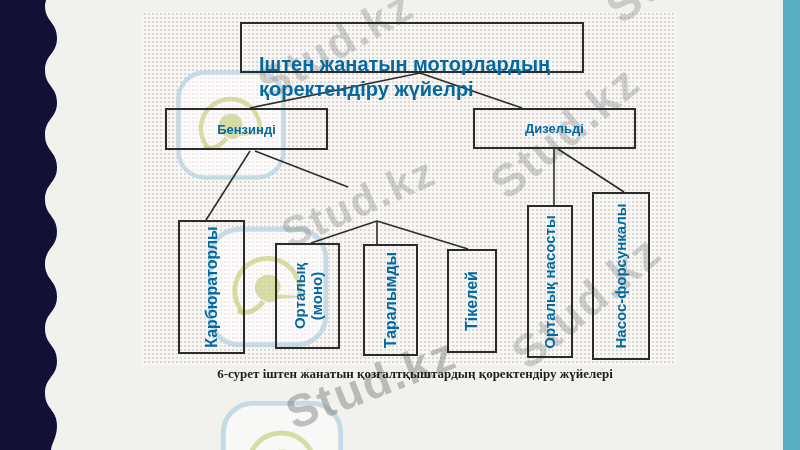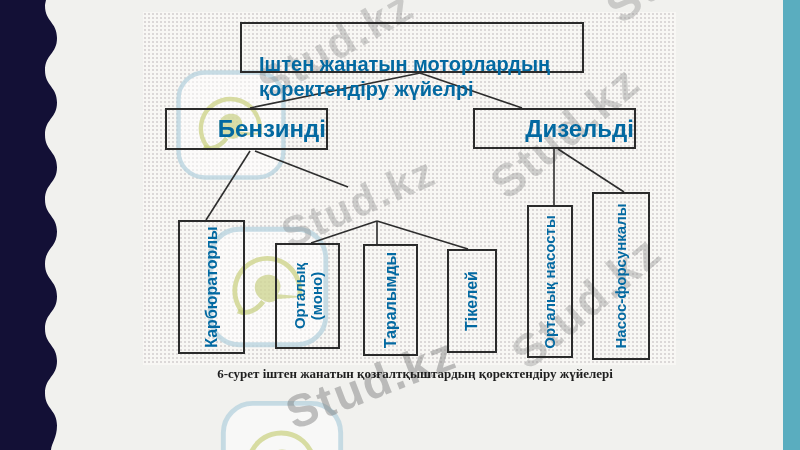--- a/index.html
+++ b/index.html
@@ -25,21 +25,21 @@
     font-weight:700; color:rgba(128,128,128,0.35); letter-spacing:2px;
     transform-origin:left center;
   }
 
   .connectors { position:absolute; left:0; top:0; z-index:3; pointer-events:none; }
 
   .node {
     position:absolute; box-sizing:border-box;
     border:2px solid #2b2b2b; color:#0369a1; font-weight:700; z-index:4;
   }
-  .hbox { display:flex; align-items:center; justify-content:flex-end; font-size:24px; }
+  .hbox { display:flex; align-items:center; justify-content:center; font-size:13px; }
   .titlebox { padding:4px 8px 4px 17px; font-size:20px; line-height:1.22; white-space:pre-line; }
   .vtext {
     position:absolute; left:50%; top:50%;
     transform:translate(-50%,-50%) rotate(-90deg);
     text-align:center; white-space:pre-line; line-height:1.15;
   }
   .caption {
     position:absolute; left:150px; top:366px; width:530px; z-index:4;
     text-align:center; font-family:"Liberation Serif", serif;
     font-weight:700; font-size:13px; color:#1e1e1e;

